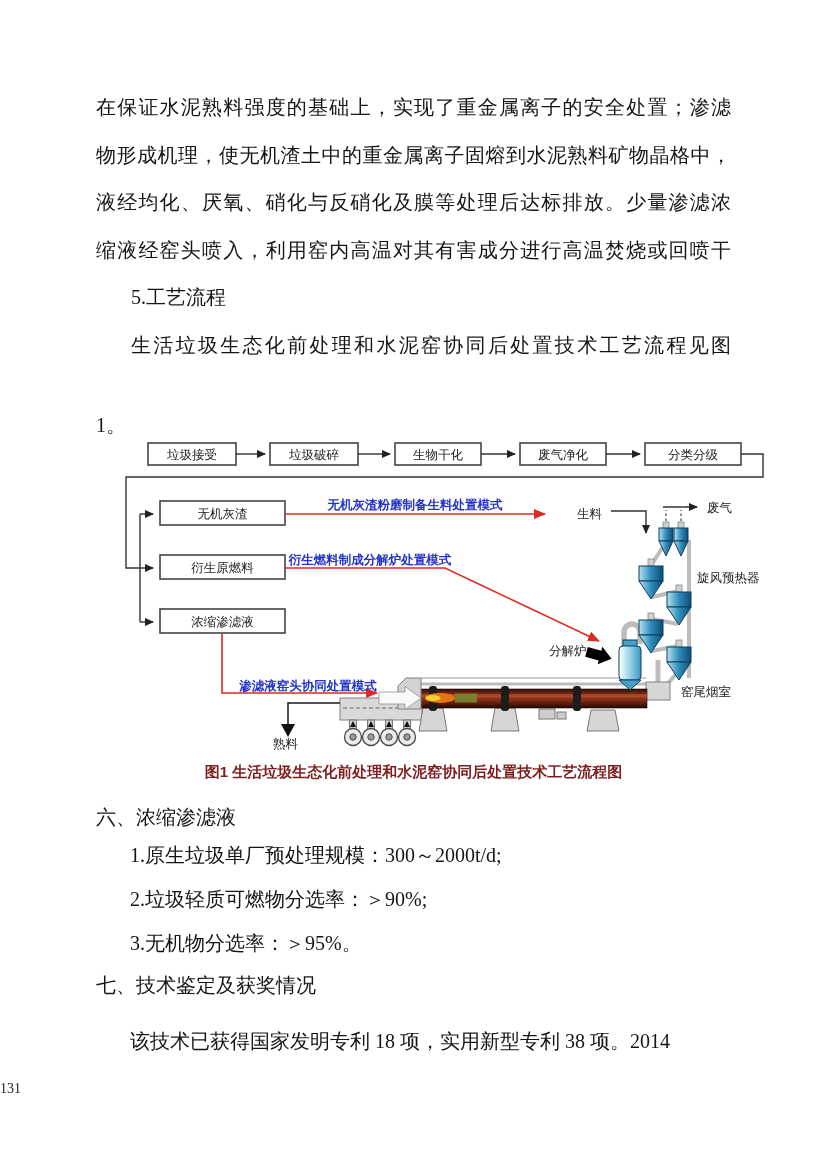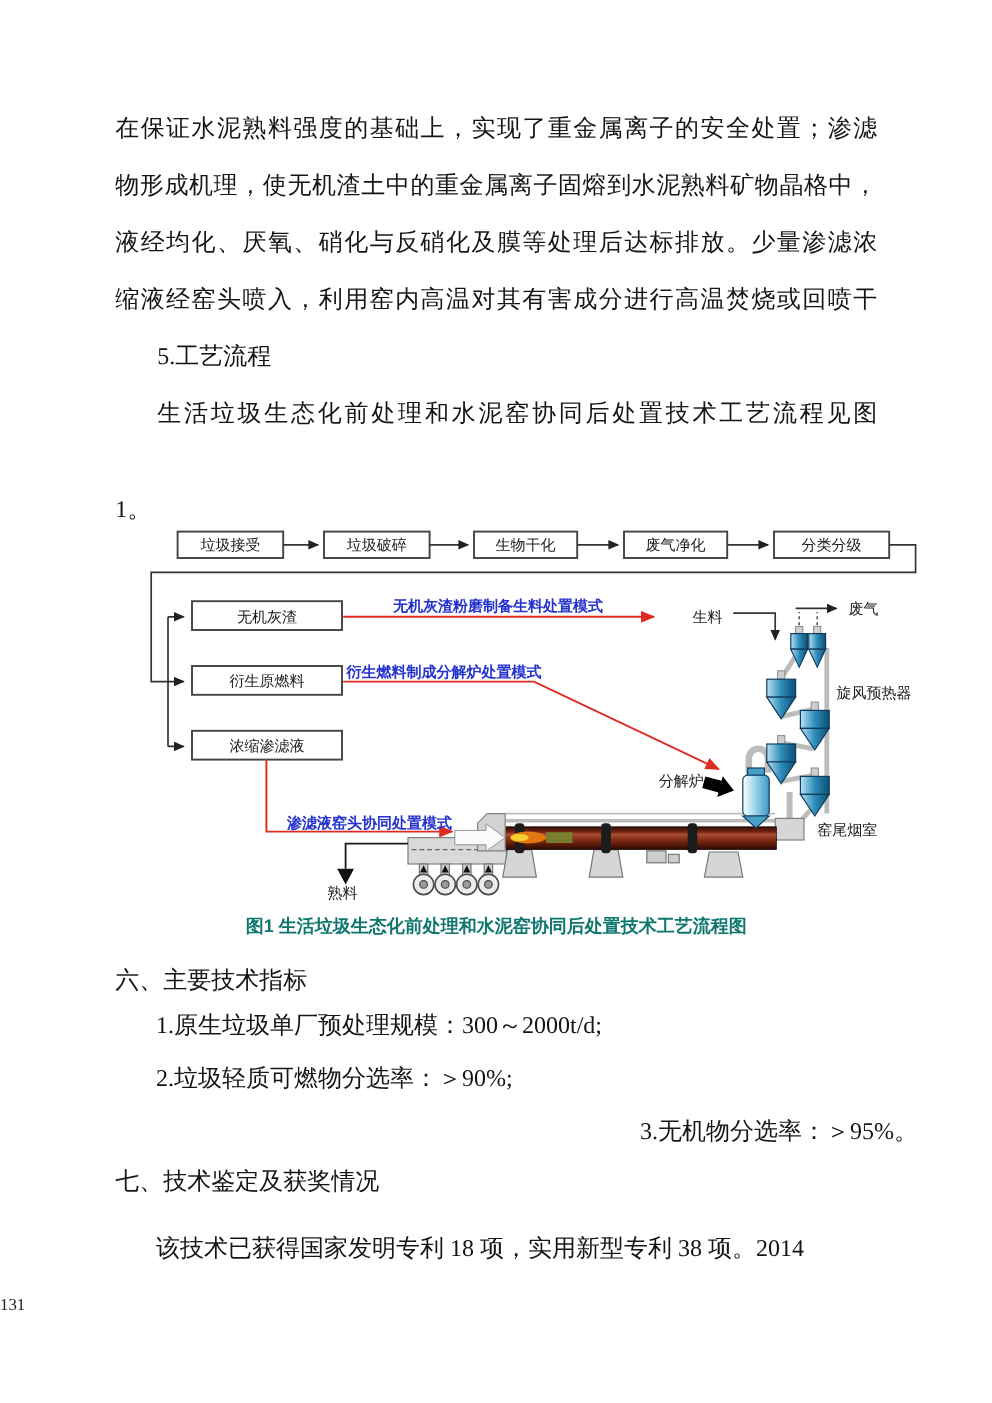--- a/index.html
+++ b/index.html
@@ -7,21 +7,21 @@
     position:relative;width:827px;height:1169px;background:#ffffff;
     font-family:"Liberation Serif","DejaVu Serif",serif;color:#151515;overflow:hidden;
   }
   .bodytext{position:absolute;left:96px;width:635px;top:84px;font-size:20px;line-height:47.5px;}
   .bline{height:47.5px;white-space:nowrap;}
   .just{text-align:justify;text-align-last:justify;white-space:normal;}
   .indent{text-indent:35px;}
   .line8{position:absolute;left:96px;top:412px;font-size:20px;line-height:26px;}
   .figwrap{position:absolute;left:115px;top:440px;width:660px;height:322px;}
   .caption{position:absolute;left:0;top:763px;width:827px;text-align:center;
-    font-family:"Liberation Sans","DejaVu Sans",sans-serif;font-weight:bold;font-size:15px;color:#0f766e;}
+    font-family:"Liberation Sans","DejaVu Sans",sans-serif;font-weight:bold;font-size:15px;color:#7f1d1d;}
   .secline{position:absolute;left:96px;width:635px;font-size:20px;line-height:26px;}
   .ind34{padding-left:34px;}
   .pagenum{position:absolute;left:0;top:1081px;width:827px;text-align:left;font-size:14px;color:#222;}
   svg text{font-family:"Liberation Serif","DejaVu Serif",serif;}
   .btxt{font-size:12.5px;fill:#1a1a1a;text-anchor:middle;}
   .mlbl{font-size:12.5px;font-weight:bold;fill:#2333cc;text-anchor:middle;}
   .elbl{font-size:12.5px;fill:#1a1a1a;}
   .flowline{stroke:#333;stroke-width:1.4;fill:none;}
   .redline{stroke:#e02a20;stroke-width:1.6;fill:none;}
   .duct{stroke:#bcbcbc;fill:none;}
@@ -217,23 +217,23 @@
         <path d="M0,-3 H14 V-7 L26,2 L14,11 V7 H0 Z" fill="#000"></path>
       </g>
     </g>
 
     <text class="elbl" x="566" y="256">窑尾烟室</text>
   </svg>
   </div>
 
   <div class="caption">图1 生活垃圾生态化前处理和水泥窑协同后处置技术工艺流程图</div>
 
-  <div class="secline" style="top:804px;">六、主要技术指标</div>
+  <div class="secline" style="top:804px;">六、浓缩渗滤液</div>
   <div class="secline ind34" style="top:842px;">1.原生垃圾单厂预处理规模：300～2000t/d;</div>
   <div class="secline ind34" style="top:886px;">2.垃圾轻质可燃物分选率：＞90%;</div>
-  <div class="secline ind34" style="top:930px;text-align:right;">3.无机物分选率：＞95%。</div>
+  <div class="secline ind34" style="top:930px;">3.无机物分选率：＞95%。</div>
 
   <div class="secline" style="top:972px;">七、技术鉴定及获奖情况</div>
   <div class="secline ind34" style="top:1016px;margin-top:12px;">该技术已获得国家发明专利 18 项，实用新型专利 38 项。2014</div>
 
   <div class="pagenum">131</div>
 
 </div>
 
 </body></html>

